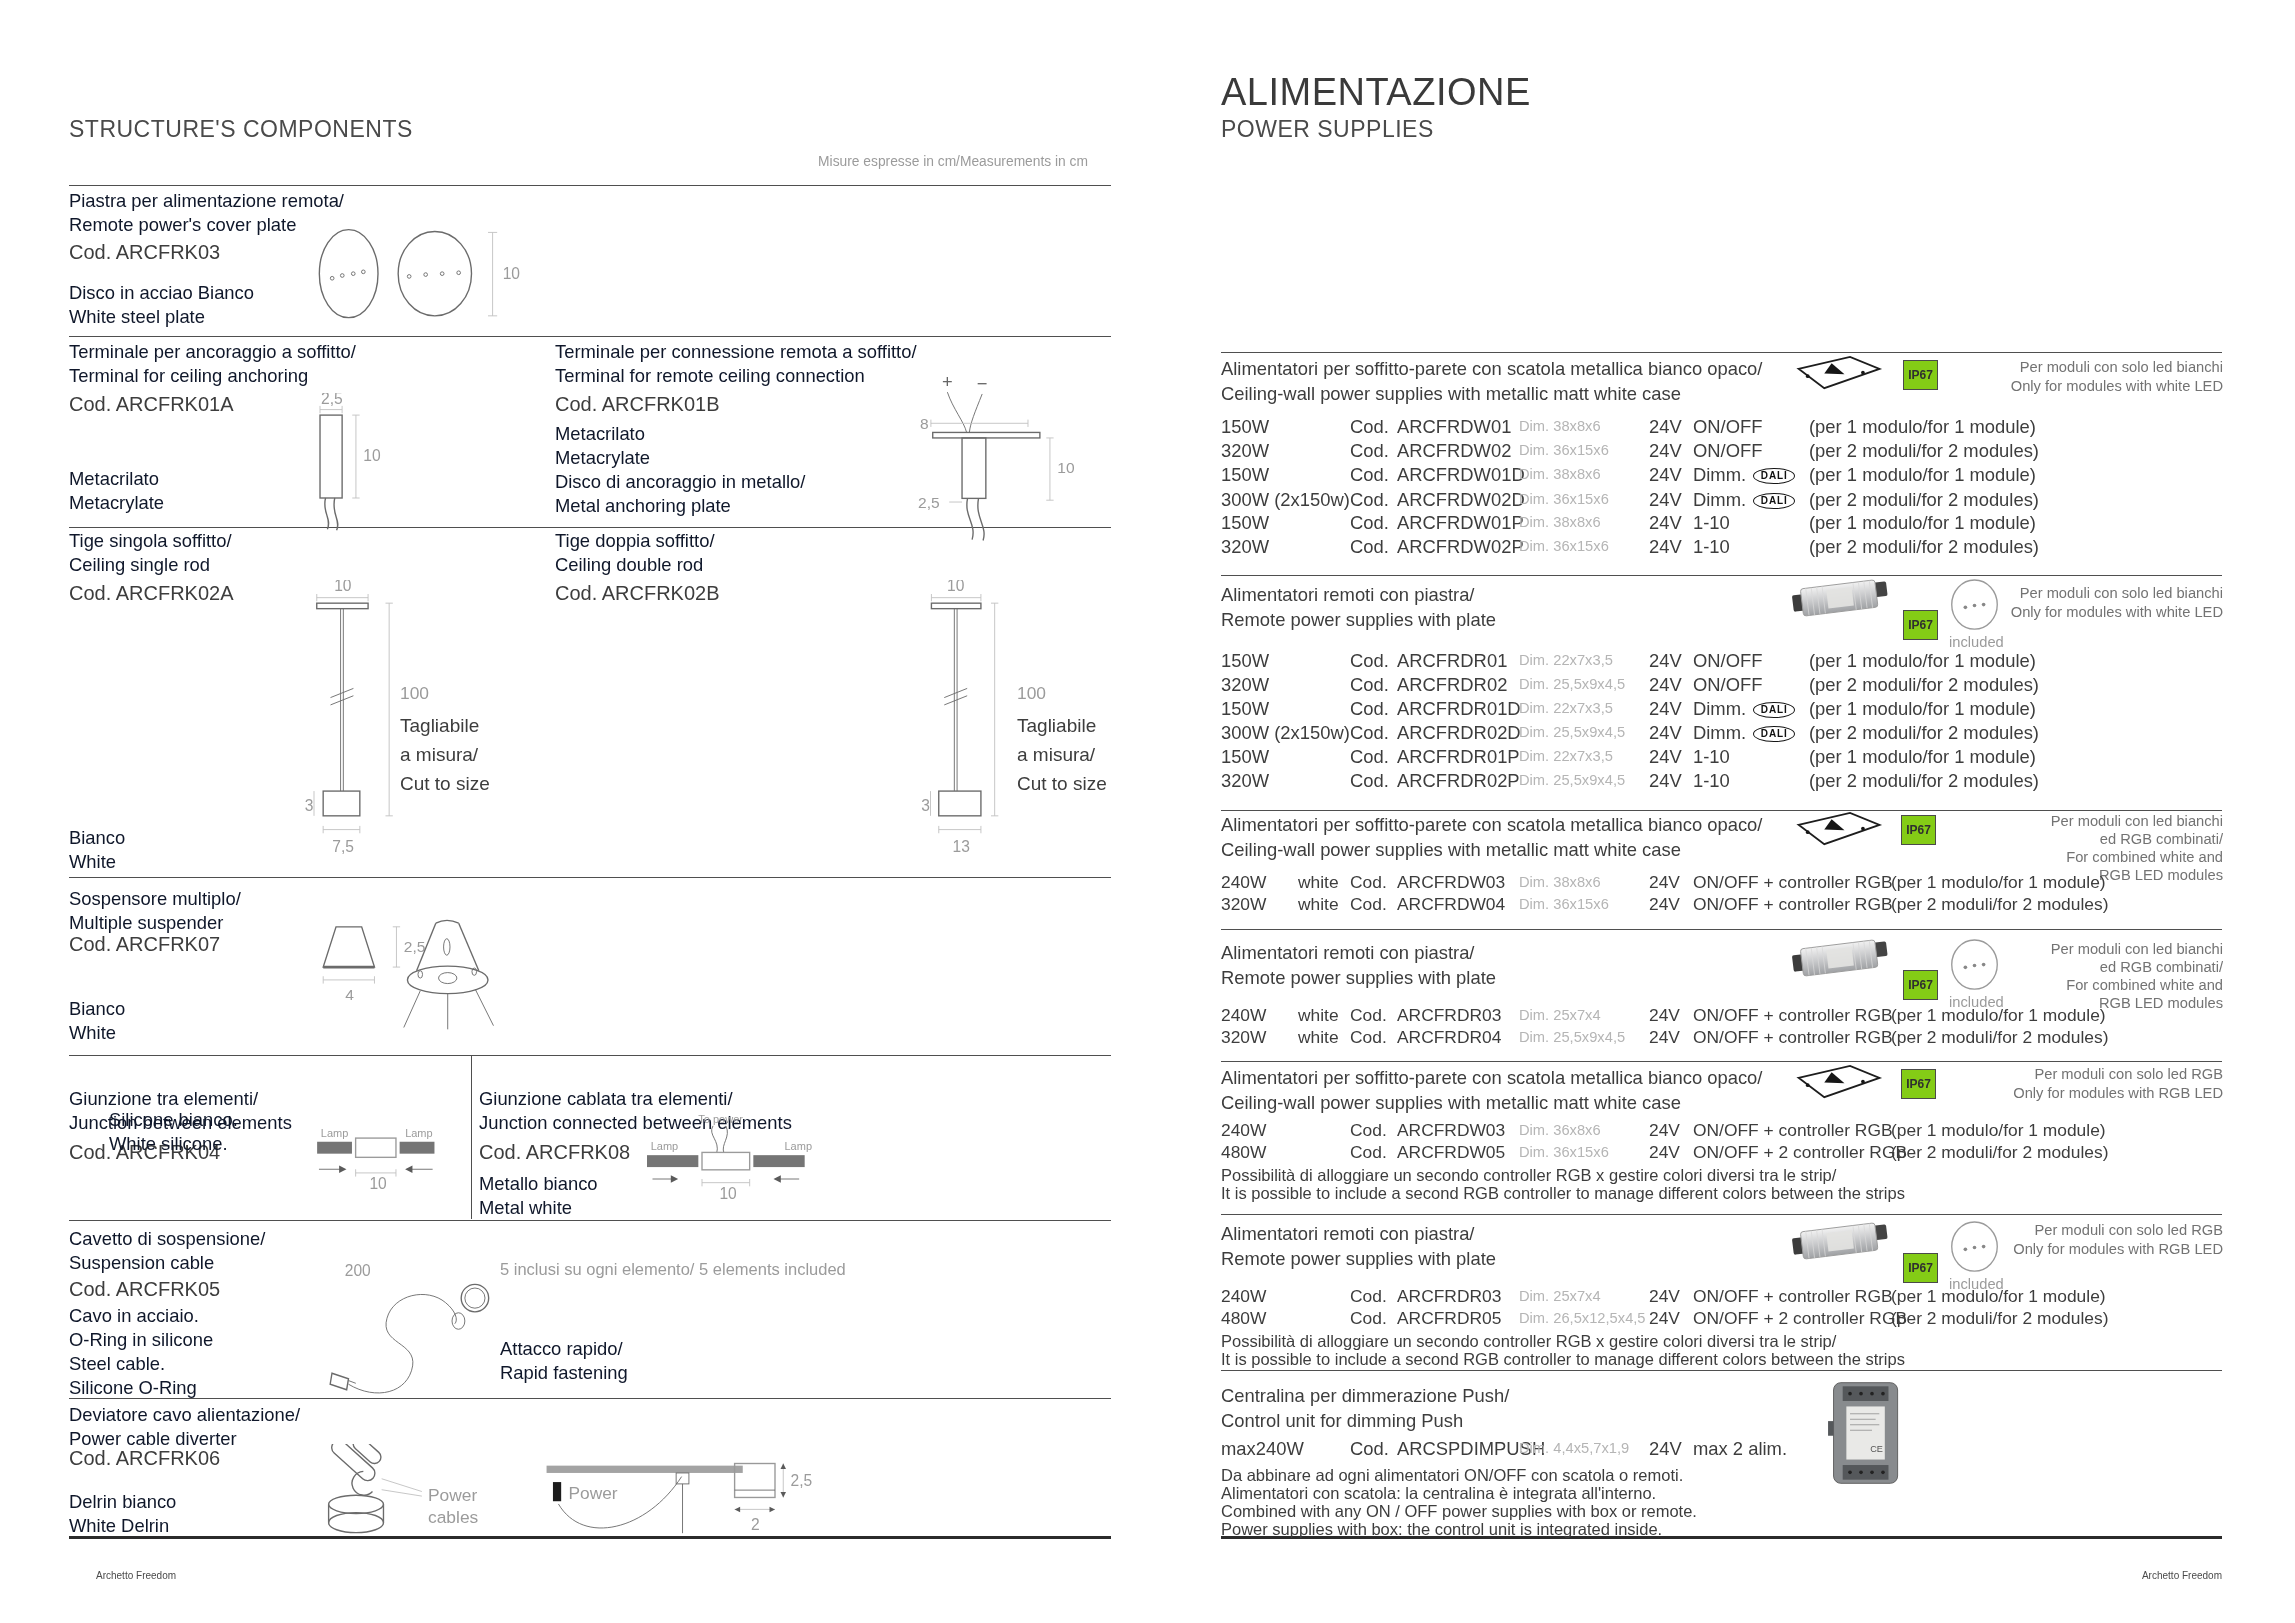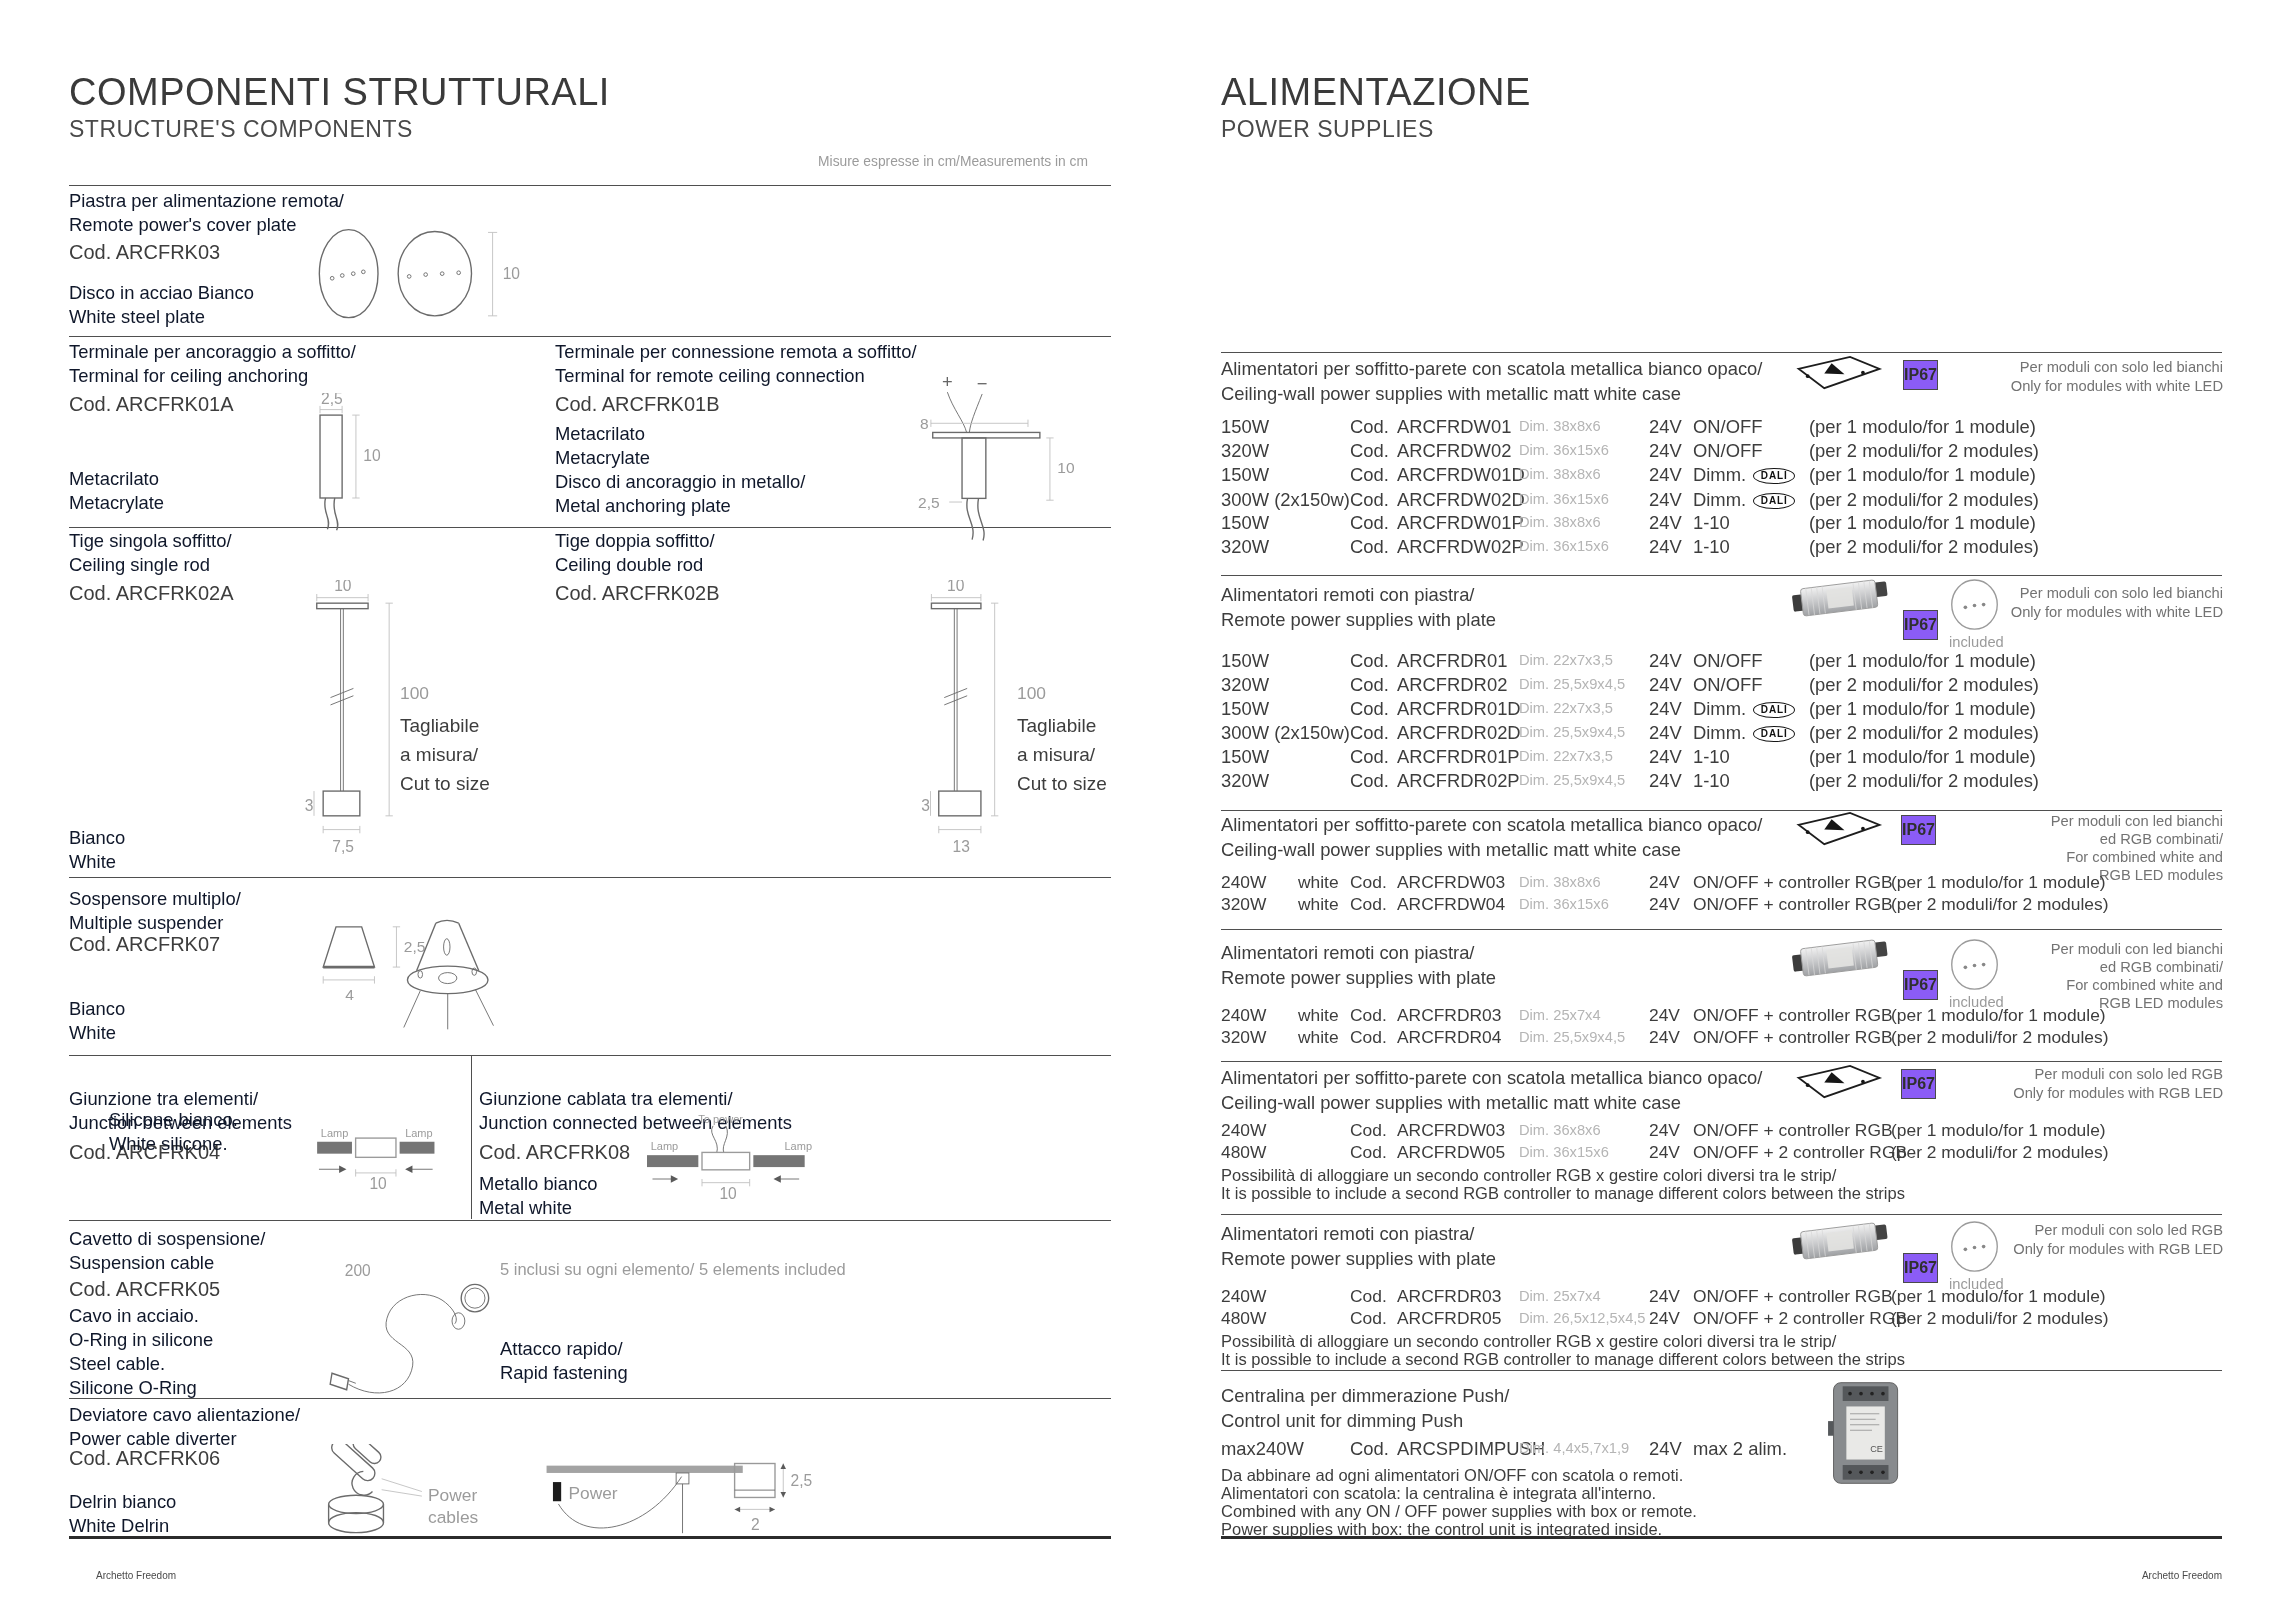--- a/index.html
+++ b/index.html
@@ -19,21 +19,21 @@
   .d100{font-size:17.4px;color:#9b9b9b;margin-bottom:7.3px;}
   .bhead{font-size:18.4px;line-height:25px;color:#3d3d3d;}
   .rowline{position:absolute;left:1221px;width:1010px;height:24px;font-size:18.4px;color:#3d3d3d;}
   .rowsm{font-size:17.4px;}
   .fc{position:absolute;top:0;white-space:nowrap;}
   .c0{left:0;}.cw2{left:77px;}.c1{left:129px;}.c2{left:176px;}.c3{left:298px;}.c4{left:428px;}.c5{left:472px;}.c6{left:588px;}.c6b{left:670px;}
   .dim{color:#b5b5b5;font-size:14.7px;top:1.8px;}
   .rnote{position:absolute;width:239px;text-align:right;font-size:14.7px;line-height:19px;color:#737373;}
   .rnote.tight{line-height:18px;}
   .pnote{position:absolute;left:1221px;font-size:16.5px;line-height:18.4px;color:#3d3d3d;}
-  .ip67{position:absolute;width:33px;height:27.5px;border:1.8px solid #4a4a4a;display:flex;align-items:center;justify-content:center;font-size:16px;font-weight:bold;color:#2f2f2f;background:#8b5cf6;}
+  .ip67{position:absolute;width:33px;height:27.5px;border:1.8px solid #4a4a4a;display:flex;align-items:center;justify-content:center;font-size:12px;font-weight:bold;color:#2f2f2f;background:#84cc16;}
   .inc-cap{position:absolute;font-size:14.7px;color:#9b9b9b;}
   .dali{display:inline-block;margin-left:7.3px;padding:0 6.4px;border:1.4px solid #161616;border-radius:50%;font-size:10px;font-weight:700;letter-spacing:0.9px;color:#111;line-height:13.8px;vertical-align:1.8px;}
   .footer{position:absolute;font-size:10px;color:#4a4a4a;}
   svg text{font-family:"Liberation Sans",sans-serif;}
   .ln{fill:none;stroke:#6b6b6b;stroke-width:1.5;}
   .ln2{fill:none;stroke:#6b6b6b;stroke-width:1;}
   .lnb{fill:#fff;stroke:#1d1d1d;stroke-width:2;}
   .bar{fill:#757575;}
   .dln{stroke:#c2c2c2;stroke-width:1;}
   .arr{fill:#5a5a5a;}
@@ -50,21 +50,20 @@
 <svg width="0" height="0" style="position:absolute" aria-hidden="true">
   <defs>
     <linearGradient id="psuG" x1="0" y1="0" x2="0" y2="1">
       <stop offset="0" stop-color="#f2f2f2"></stop>
           <stop offset=".5" stop-color="#c9cacc"></stop>
           <stop offset="1" stop-color="#9fa1a4"></stop>
     </linearGradient>
   </defs>
 </svg>
 
-<h1 class="abs title" style="left:69px;top:72px;">COMPONENTI STRUTTURALI</h1>
 <div class="abs subtitle" style="left:69px;top:116px;">STRUCTURE'S COMPONENTS</div>
 <div class="abs measure" style="left:721px;top:154px;width:367px;text-align:right;">Misure espresse in cm/Measurements in cm</div>
 
 <div class="rule" style="left:69px;top:185px;width:1042px;"></div>
 <div class="rule" style="left:69px;top:336px;width:1042px;"></div>
 <div class="rule" style="left:69px;top:527px;width:1042px;"></div>
 <div class="rule" style="left:69px;top:877px;width:1042px;"></div>
 <div class="rule" style="left:69px;top:1055px;width:1042px;"></div>
 <div class="rule" style="left:69px;top:1220px;width:1042px;"></div>
 <div class="rule" style="left:69px;top:1398px;width:1042px;"></div>

